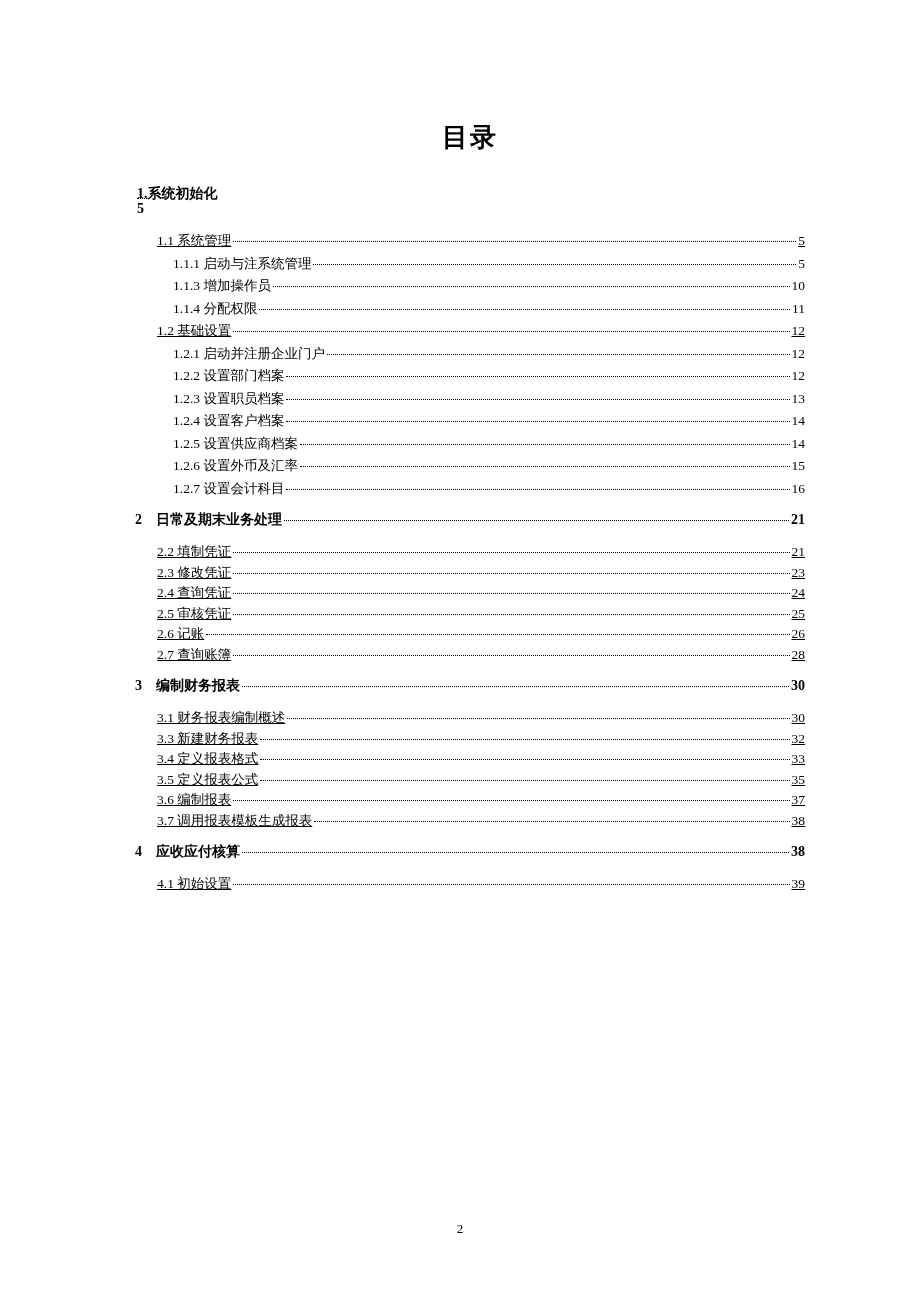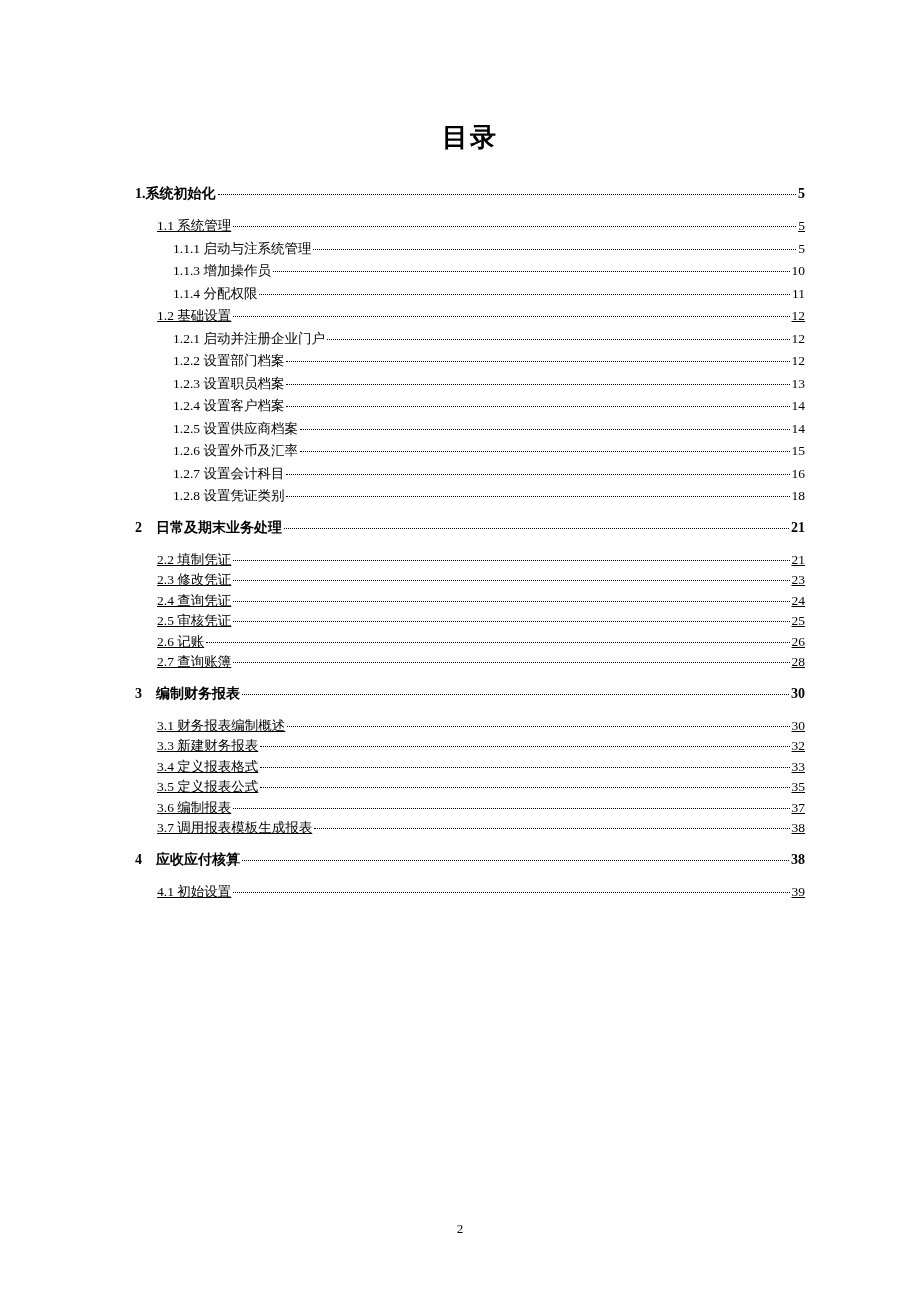--- a/index.html
+++ b/index.html
@@ -40,21 +40,21 @@
     }
     .page {
       flex-shrink: 0;
     }
     .level1 {
       font-weight: bold;
       margin-top: 18px;
       margin-bottom: 18px;
       font-size: 14px;
     }
-    .level1:first-child { margin-top: 0; }
+    .level1:first-child { margin-top: 0; flex-direction: column; }
     .level2 {
       padding-left: 22px;
       margin-top: 6px;
       margin-bottom: 7px;
       text-decoration: underline;
     }
     .level3 {
       padding-left: 38px;
       font-family: "KaiTi", "楷体", serif;
       margin-top: 9px;
@@ -133,25 +133,20 @@
     <div class="toc-entry level3">
       <span class="toc-label">1.2.6 设置外币及汇率</span>
       <span class="dots"></span>
       <span class="page">15</span>
     </div>
     <div class="toc-entry level3">
       <span class="toc-label">1.2.7 设置会计科目</span>
       <span class="dots"></span>
       <span class="page">16</span>
     </div>
-    <div class="toc-entry level3">
-      <span class="toc-label">1.2.8 设置凭证类别</span>
-      <span class="dots"></span>
-      <span class="page">18</span>
-    </div>
     <div class="toc-entry level1">
       <span class="toc-label">2　日常及期末业务处理</span>
       <span class="dots"></span>
       <span class="page">21</span>
     </div>
     <div class="toc-entry level2">
       <span class="toc-label">2.2 填制凭证</span>
       <span class="dots"></span>
       <span class="page">21</span>
     </div>

